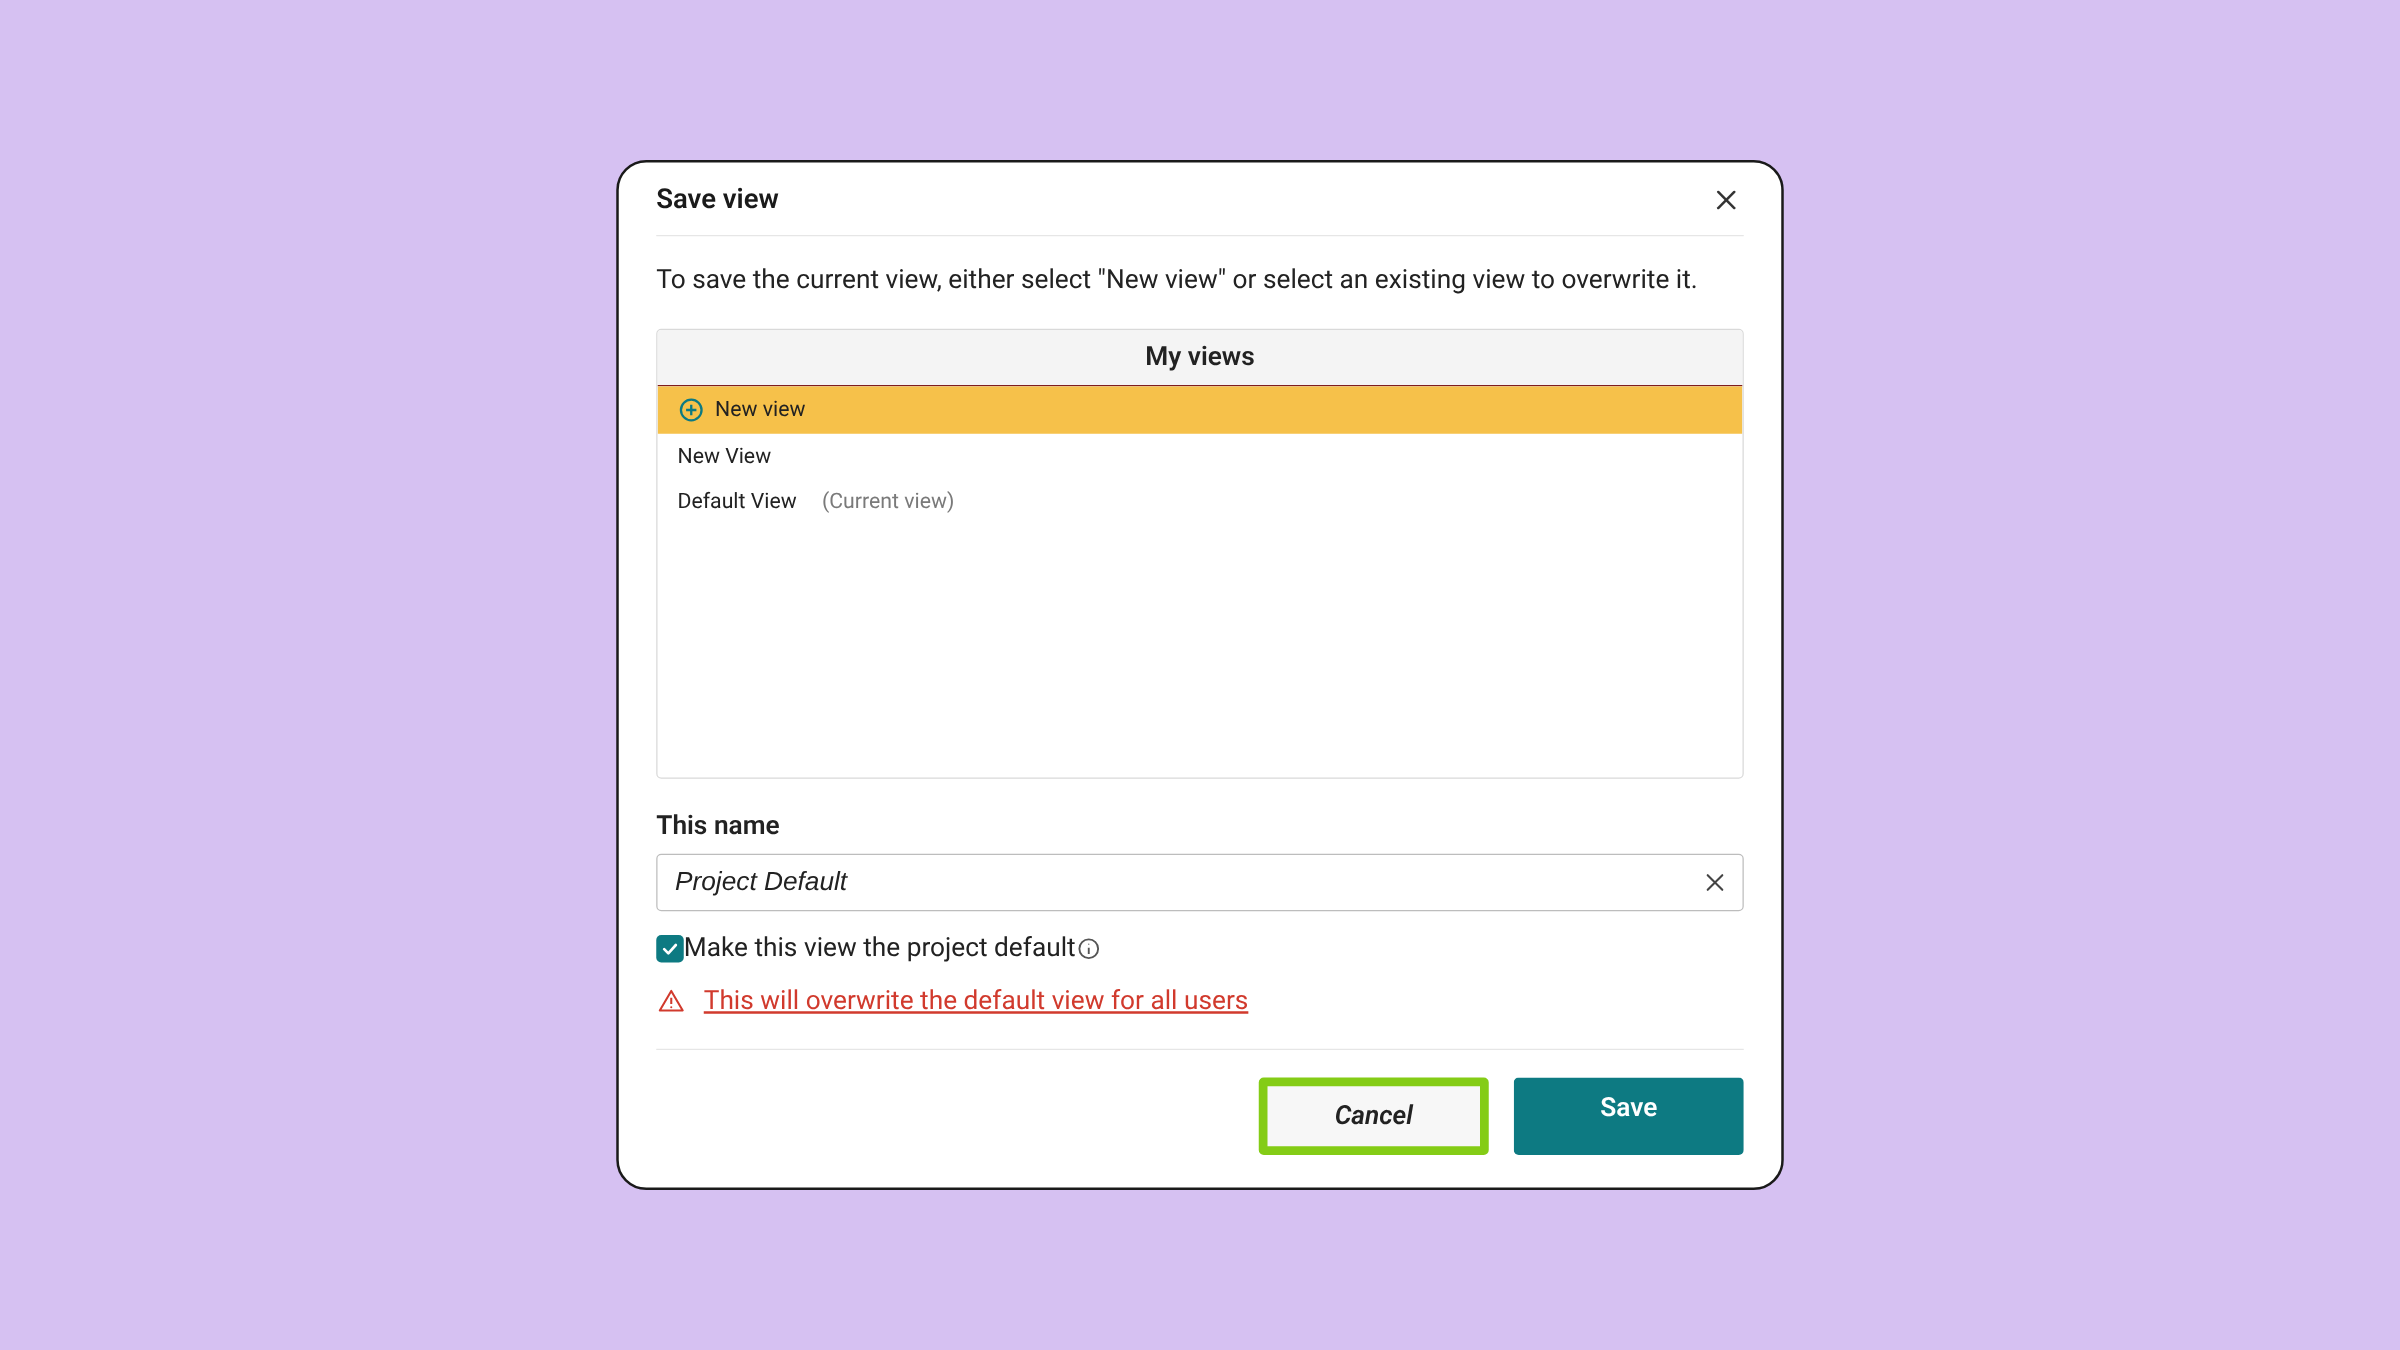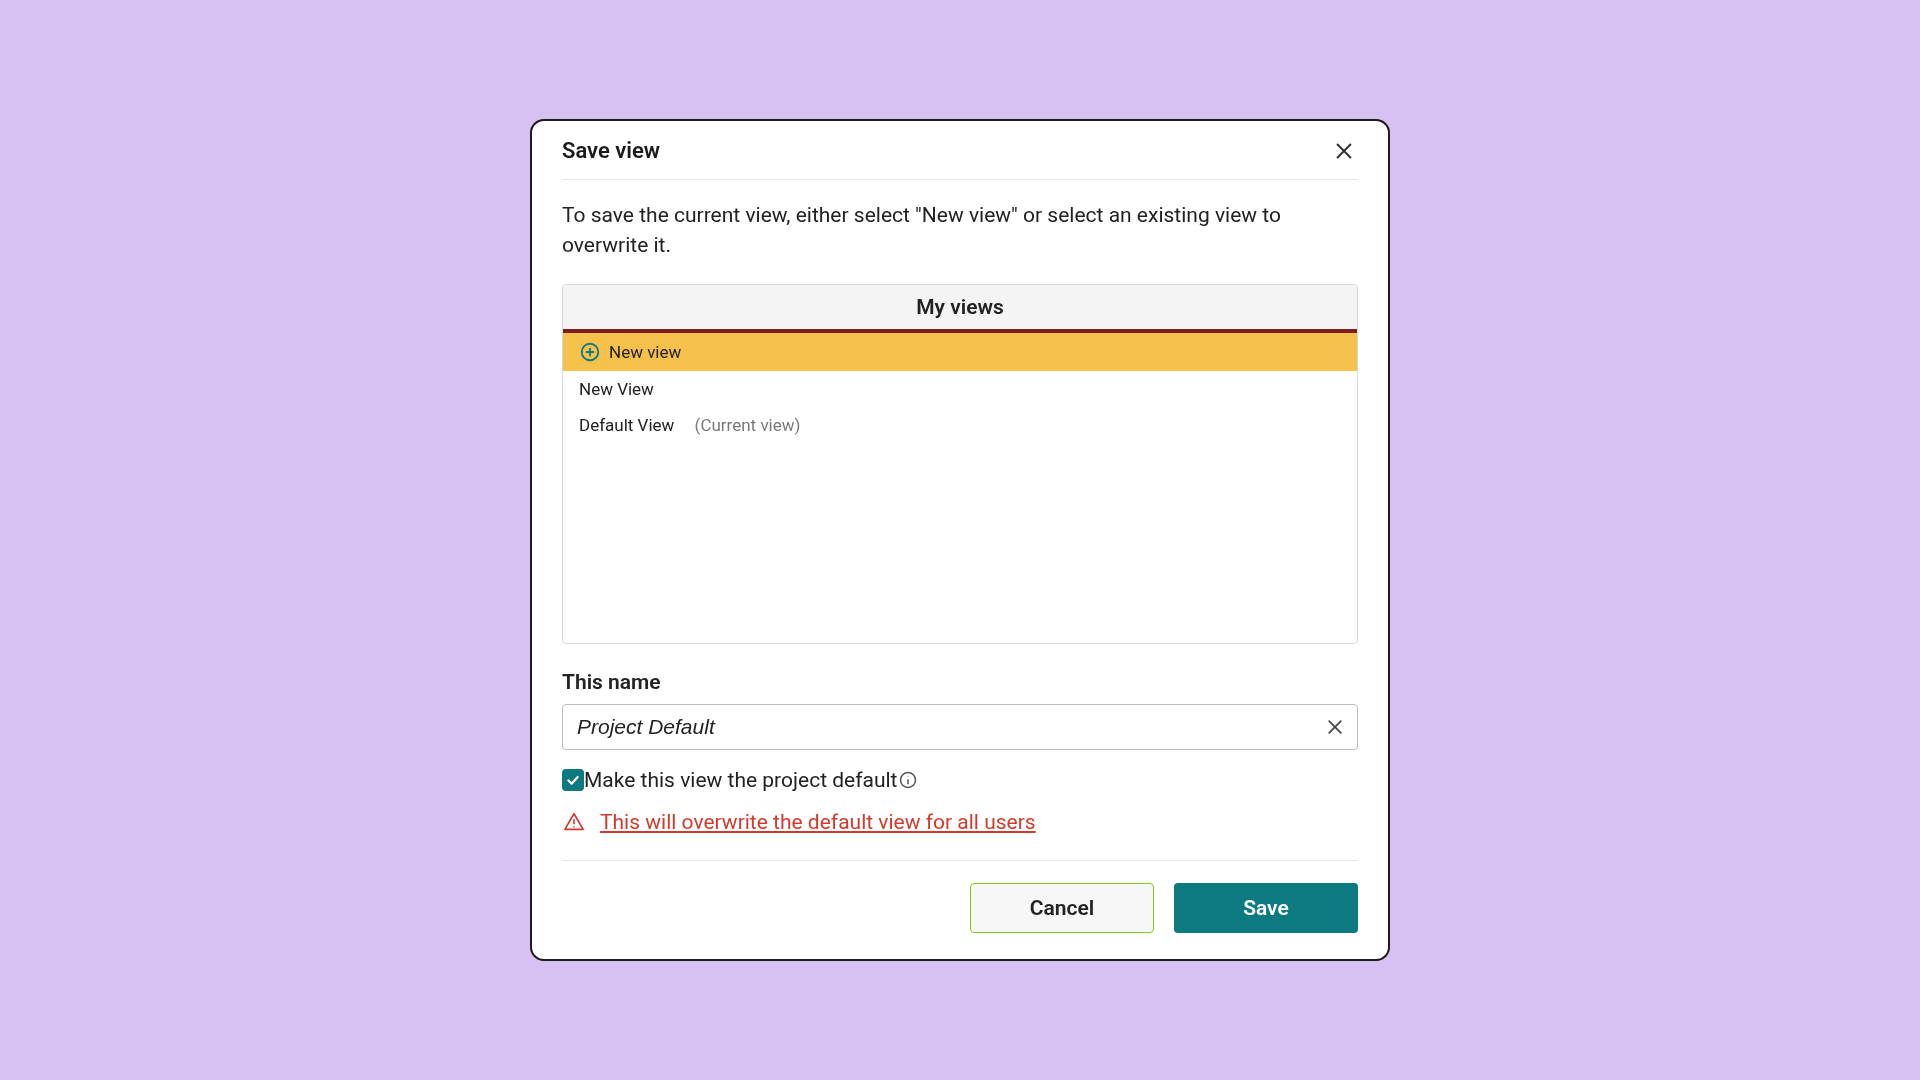--- a/index.html
+++ b/index.html
@@ -5,24 +5,24 @@
   * { box-sizing: border-box; margin: 0; padding: 0; }
   html, body { width: 1920px; height: 1080px; }
   body {
     background: #d6c1f2;
     font-family: -apple-system, BlinkMacSystemFont, "Segoe UI", Roboto, "Helvetica Neue", Arial, sans-serif;
     display: flex;
     align-items: center;
     justify-content: center;
   }
   .dialog {
-    width: 860px;
+    width: 934px;
     background: #fff;
     border: 2px solid #1a1a1a;
-    border-radius: 14px;
+    border-radius: 24px;
     padding: 0;
     overflow: hidden;
   }
   .dialog-header {
     display: flex;
     align-items: center;
     justify-content: space-between;
     padding: 16px 30px 14px 30px;
   }
   .dialog-title {
@@ -51,21 +51,21 @@
   .views-panel {
     border: 1px solid #d9d9d9;
     border-radius: 4px;
     overflow: hidden;
     height: 360px;
     display: flex;
     flex-direction: column;
   }
   .views-panel-header {
     background: #f4f4f4;
-    border-bottom: 4px solid #7f1d1d;
+    border-bottom: 1px solid #7f1d1d;
     text-align: center;
     font-size: 21px;
     font-weight: 600;
     color: #222;
     padding: 10px 0;
   }
   .views-list { flex: 1; overflow-y: auto; }
   .view-item {
     display: flex;
     align-items: center;
@@ -167,22 +167,23 @@
     font-weight: 600;
     padding: 12px 0;
     width: 184px;
     text-align: center;
     border-radius: 4px;
     cursor: pointer;
     border: 1px solid transparent;
   }
   .btn-secondary {
     background: #f7f7f7;
-    border: 1px solid #84cc16;
-    color: #222;
+    border: 7px solid #84cc16;
+    color: #222;
+    font-style: italic;
   }
   .btn-primary {
     background: #0d7a82;
     color: #fff;
   }
 </style>
 </head>
 <body>
 
 <div class="dialog">

